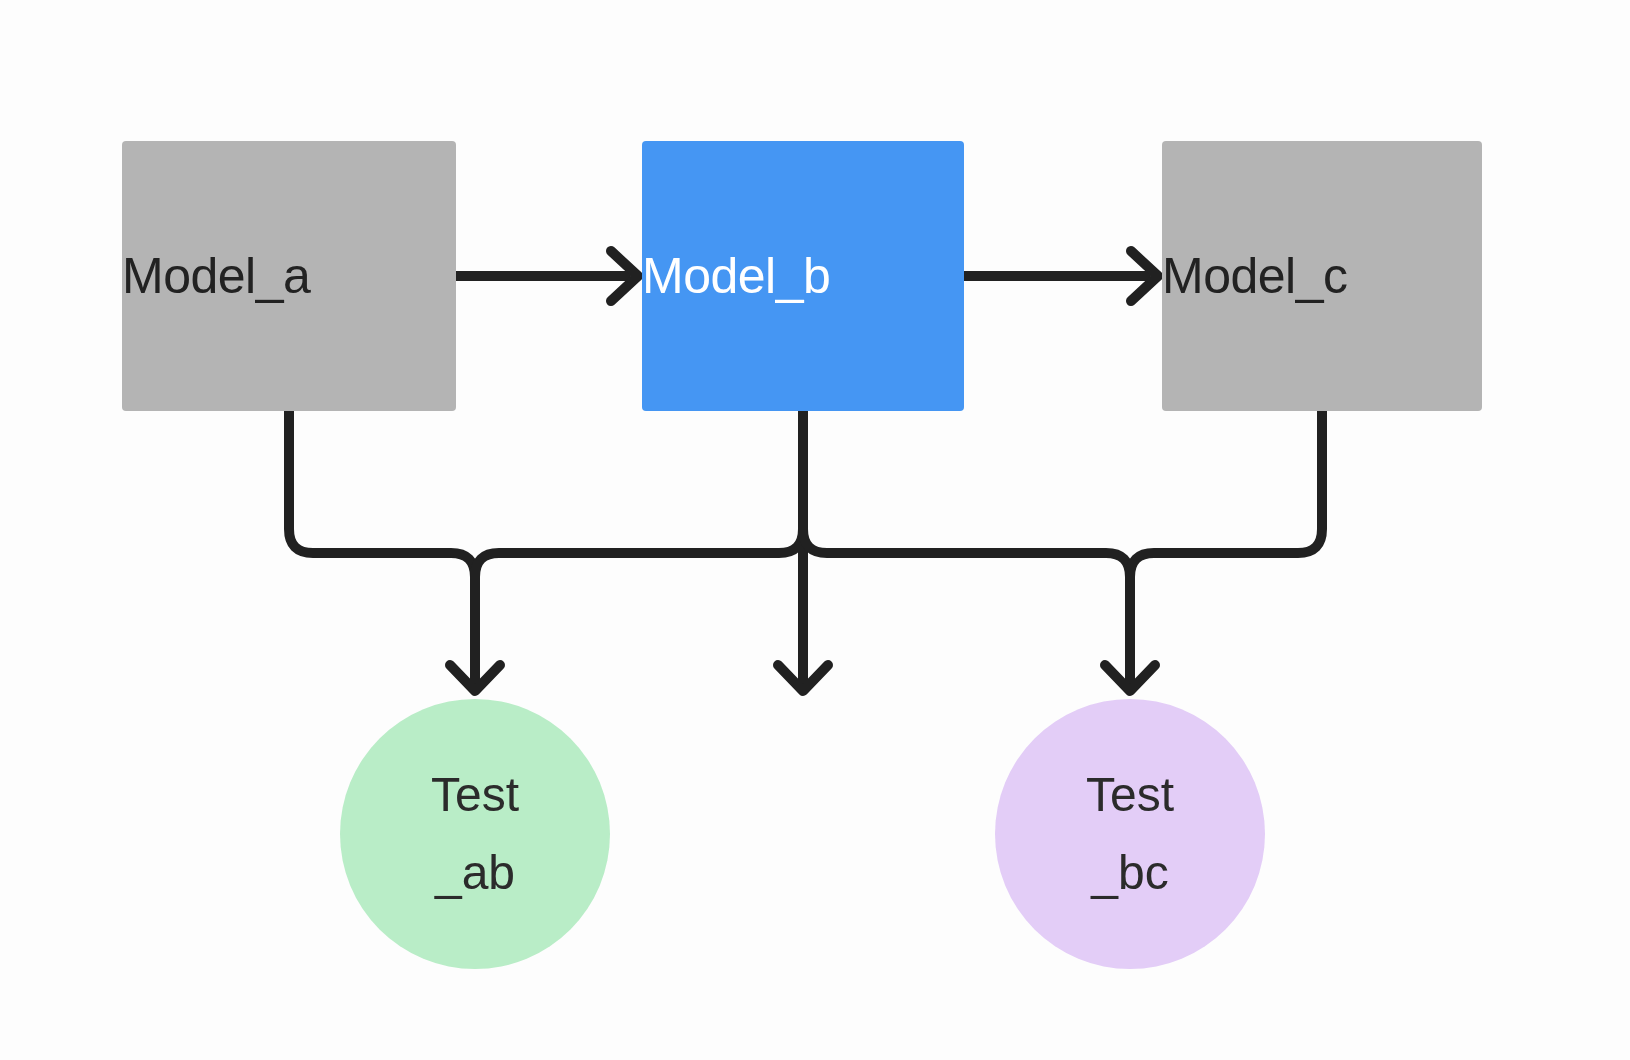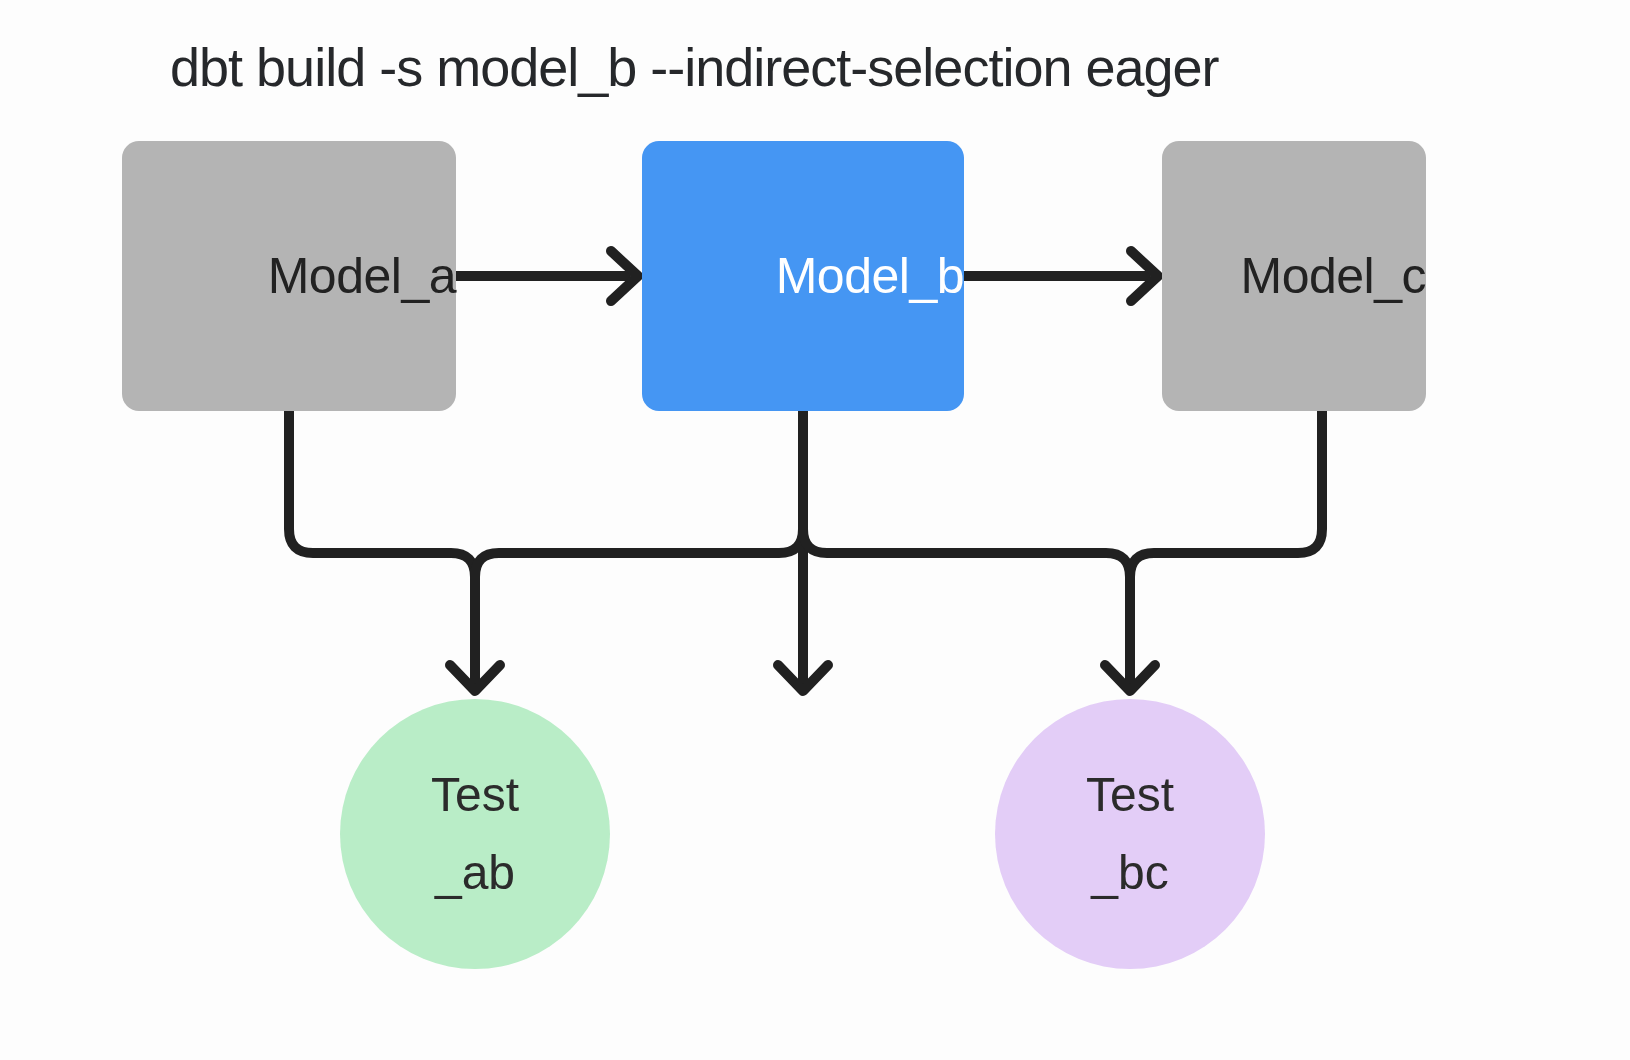--- a/index.html
+++ b/index.html
@@ -48,37 +48,37 @@
     fill:none;
     stroke:var(--edge-stroke);
     stroke-width:10;
     stroke-linecap:round;
     stroke-linejoin:round;
   }
   .model-node{
     position:absolute;
     top:141px;
     height:270px;
-    border-radius:17px;
+    border-radius:4px;
     display:flex;
     align-items:center;
-    justify-content:flex-end;
+    justify-content:flex-start;
     background:var(--model-default-fill);
     color:var(--model-default-text);
     font-size:50px;
     font-weight:500;
     letter-spacing:-0.5px;
   }
   .model-node.selected{
     background:var(--model-selected-fill);
     color:var(--model-selected-text);
   }
   #node-model-a{left:122px;width:334px;}
   #node-model-b{left:642px;width:322px;}
-  #node-model-c{left:1162px;width:264px;padding-left:40px;}
+  #node-model-c{left:1162px;width:320px;}
   .test-node{
     position:absolute;
     top:699px;
     width:270px;
     height:270px;
     border-radius:50%;
     display:flex;
     flex-direction:column;
     align-items:center;
     justify-content:center;
@@ -90,21 +90,20 @@
   }
   #node-test-ab{left:340px;background:var(--test-ab-fill);}
   #node-test-b{left:668px;background:var(--test-b-fill);}
   #node-test-bc{left:995px;background:var(--test-bc-fill);}
 </style>
 </head>
 <body>
 
 <div class="canvas">
 
-  <div class="diagram-title">dbt build -s model_b --indirect-selection eager</div>
 
   <svg class="edges-layer" viewBox="0 0 1630 1060" xmlns="http://www.w3.org/2000/svg" aria-hidden="true">
 
     <path class="edge" d="M 456 276 H 626"></path>
     <path class="edge" d="M 611 251 L 638 276 L 611 301"></path>
 
     <path class="edge" d="M 964 276 H 1146"></path>
     <path class="edge" d="M 1131 251 L 1158 276 L 1131 301"></path>
 
     <path class="edge" d="M 289 411 V 529 Q 289 553 313 553 H 451 Q 475 553 475 577 V 684"></path>

